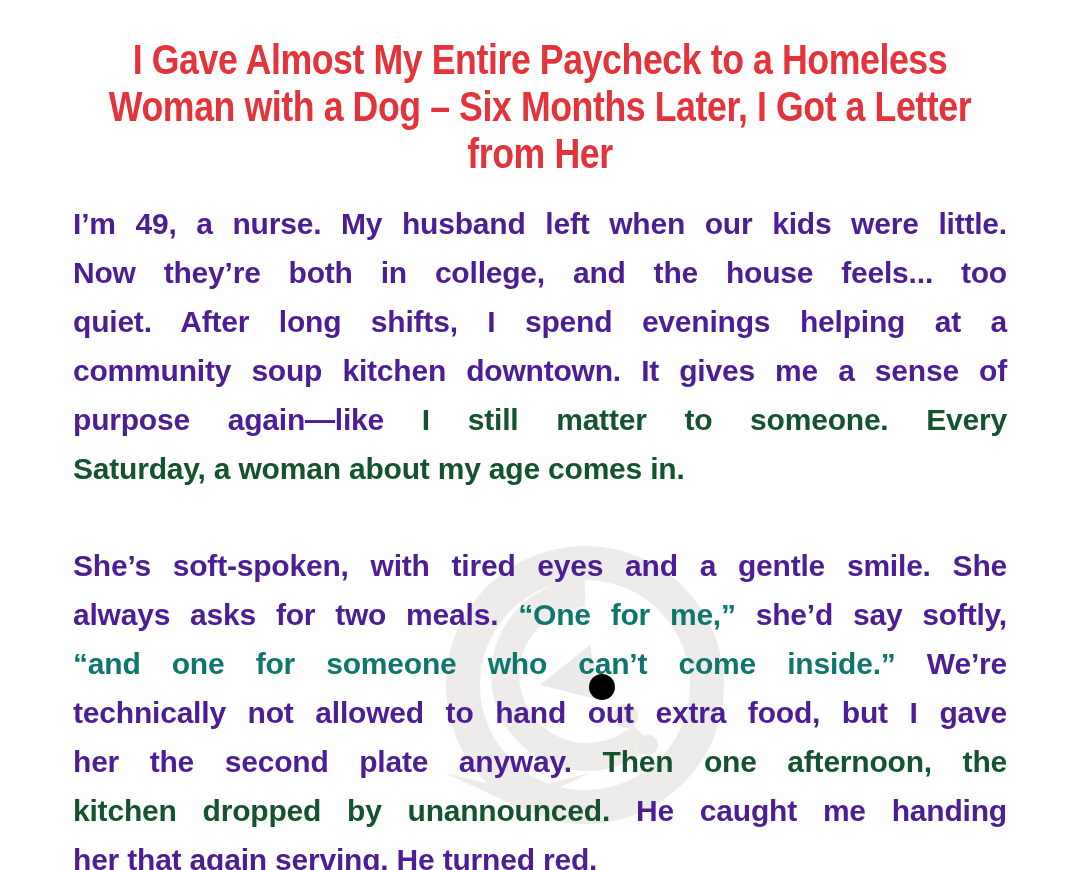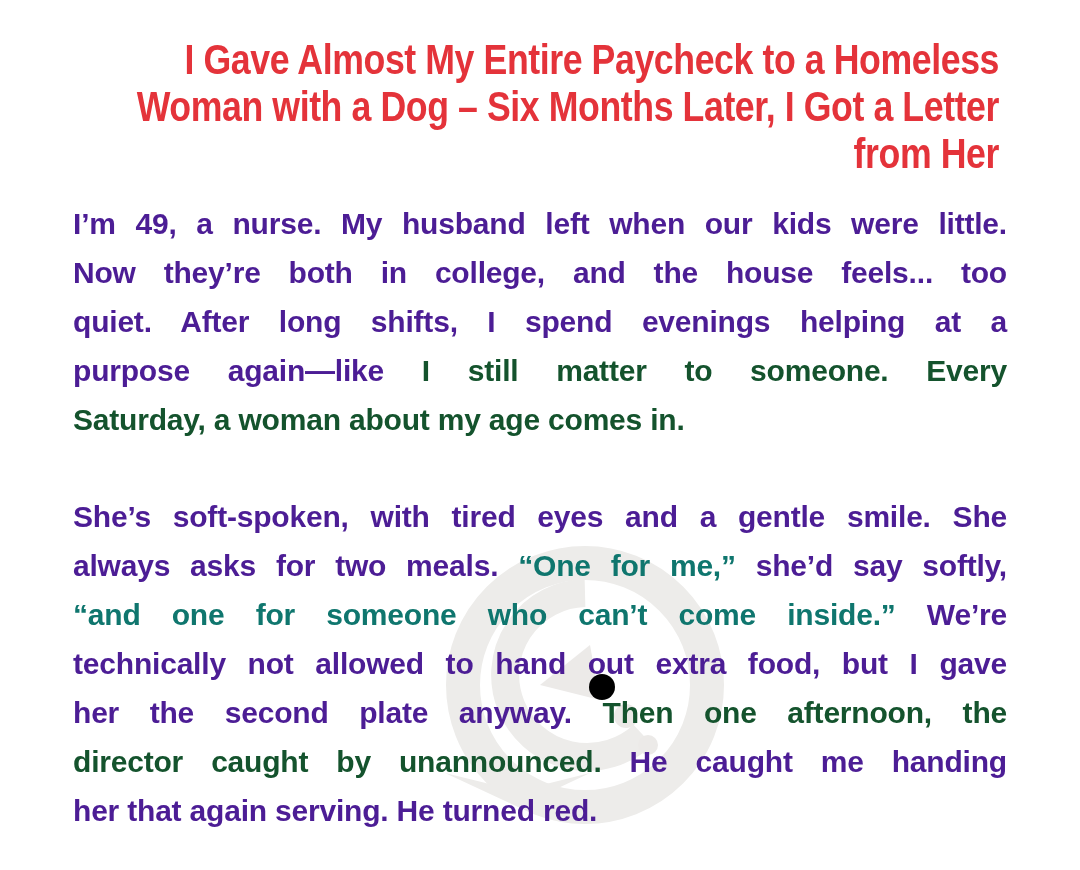--- a/index.html
+++ b/index.html
@@ -22,21 +22,21 @@
     width: 430px;
     height: 300px;
     z-index: 0;
     pointer-events: none;
   }
 
   .content { position: relative; z-index: 1; }
 
   .title {
     padding-top: 36px;
-    text-align: right;
+    text-align: center;
   }
   .t-line {
     font-size: 42px;
     line-height: 47px;
     color: #e4333a;
     white-space: nowrap;
     letter-spacing: -0.5px;
     transform: scaleX(0.85);
     transform-origin: 50% 50%;
   }
@@ -82,27 +82,28 @@
   <div class="title">
     <div class="t-line">I Gave Almost My Entire Paycheck to a Homeless</div>
     <div class="t-line">Woman with a Dog – Six Months Later, I Got a Letter</div>
     <div class="t-line">from Her</div>
   </div>
 
   <div class="para p1">
     <div class="line"><span class="black">I’m 49, a nurse. My husband left when our kids were little.</span></div>
     <div class="line"><span class="black">Now they’re both in college, and the house feels... too</span></div>
     <div class="line"><span class="black">quiet. After long shifts, I spend evenings helping at a</span></div>
+    <div class="line"><span class="black">community soup kitchen downtown. It gives me a sense of</span></div>
     <div class="line"><span class="black">purpose again—like </span><span class="green">I still matter to someone. Every</span></div>
     <div class="line last"><span class="green">Saturday, a woman about my age comes in.</span></div>
   </div>
 
   <div class="para p2">
     <div class="line"><span class="black">She’s soft-spoken, with tired eyes and a gentle smile. She</span></div>
     <div class="line"><span class="black">always asks for two meals. </span><span class="red">“One for me,”</span><span class="black"> she’d say softly,</span></div>
     <div class="line"><span class="red">“and one for someone who can’t come inside.”</span><span class="black"> We’re</span></div>
     <div class="line"><span class="black">technically not allowed to hand out extra food, but I gave</span></div>
     <div class="line"><span class="black">her the second plate anyway. </span><span class="green">Then one afternoon, the</span></div>
-    <div class="line"><span class="green">director caught by unannounced.</span><span class="black"> He caught me handing</span></div>
+    <div class="line"><span class="green">kitchen dropped by unannounced.</span><span class="black"> He caught me handing</span></div>
     <div class="line last"><span class="black">her that again serving. He turned red.</span></div>
   </div>
 
 </div>
 
 </body></html>

